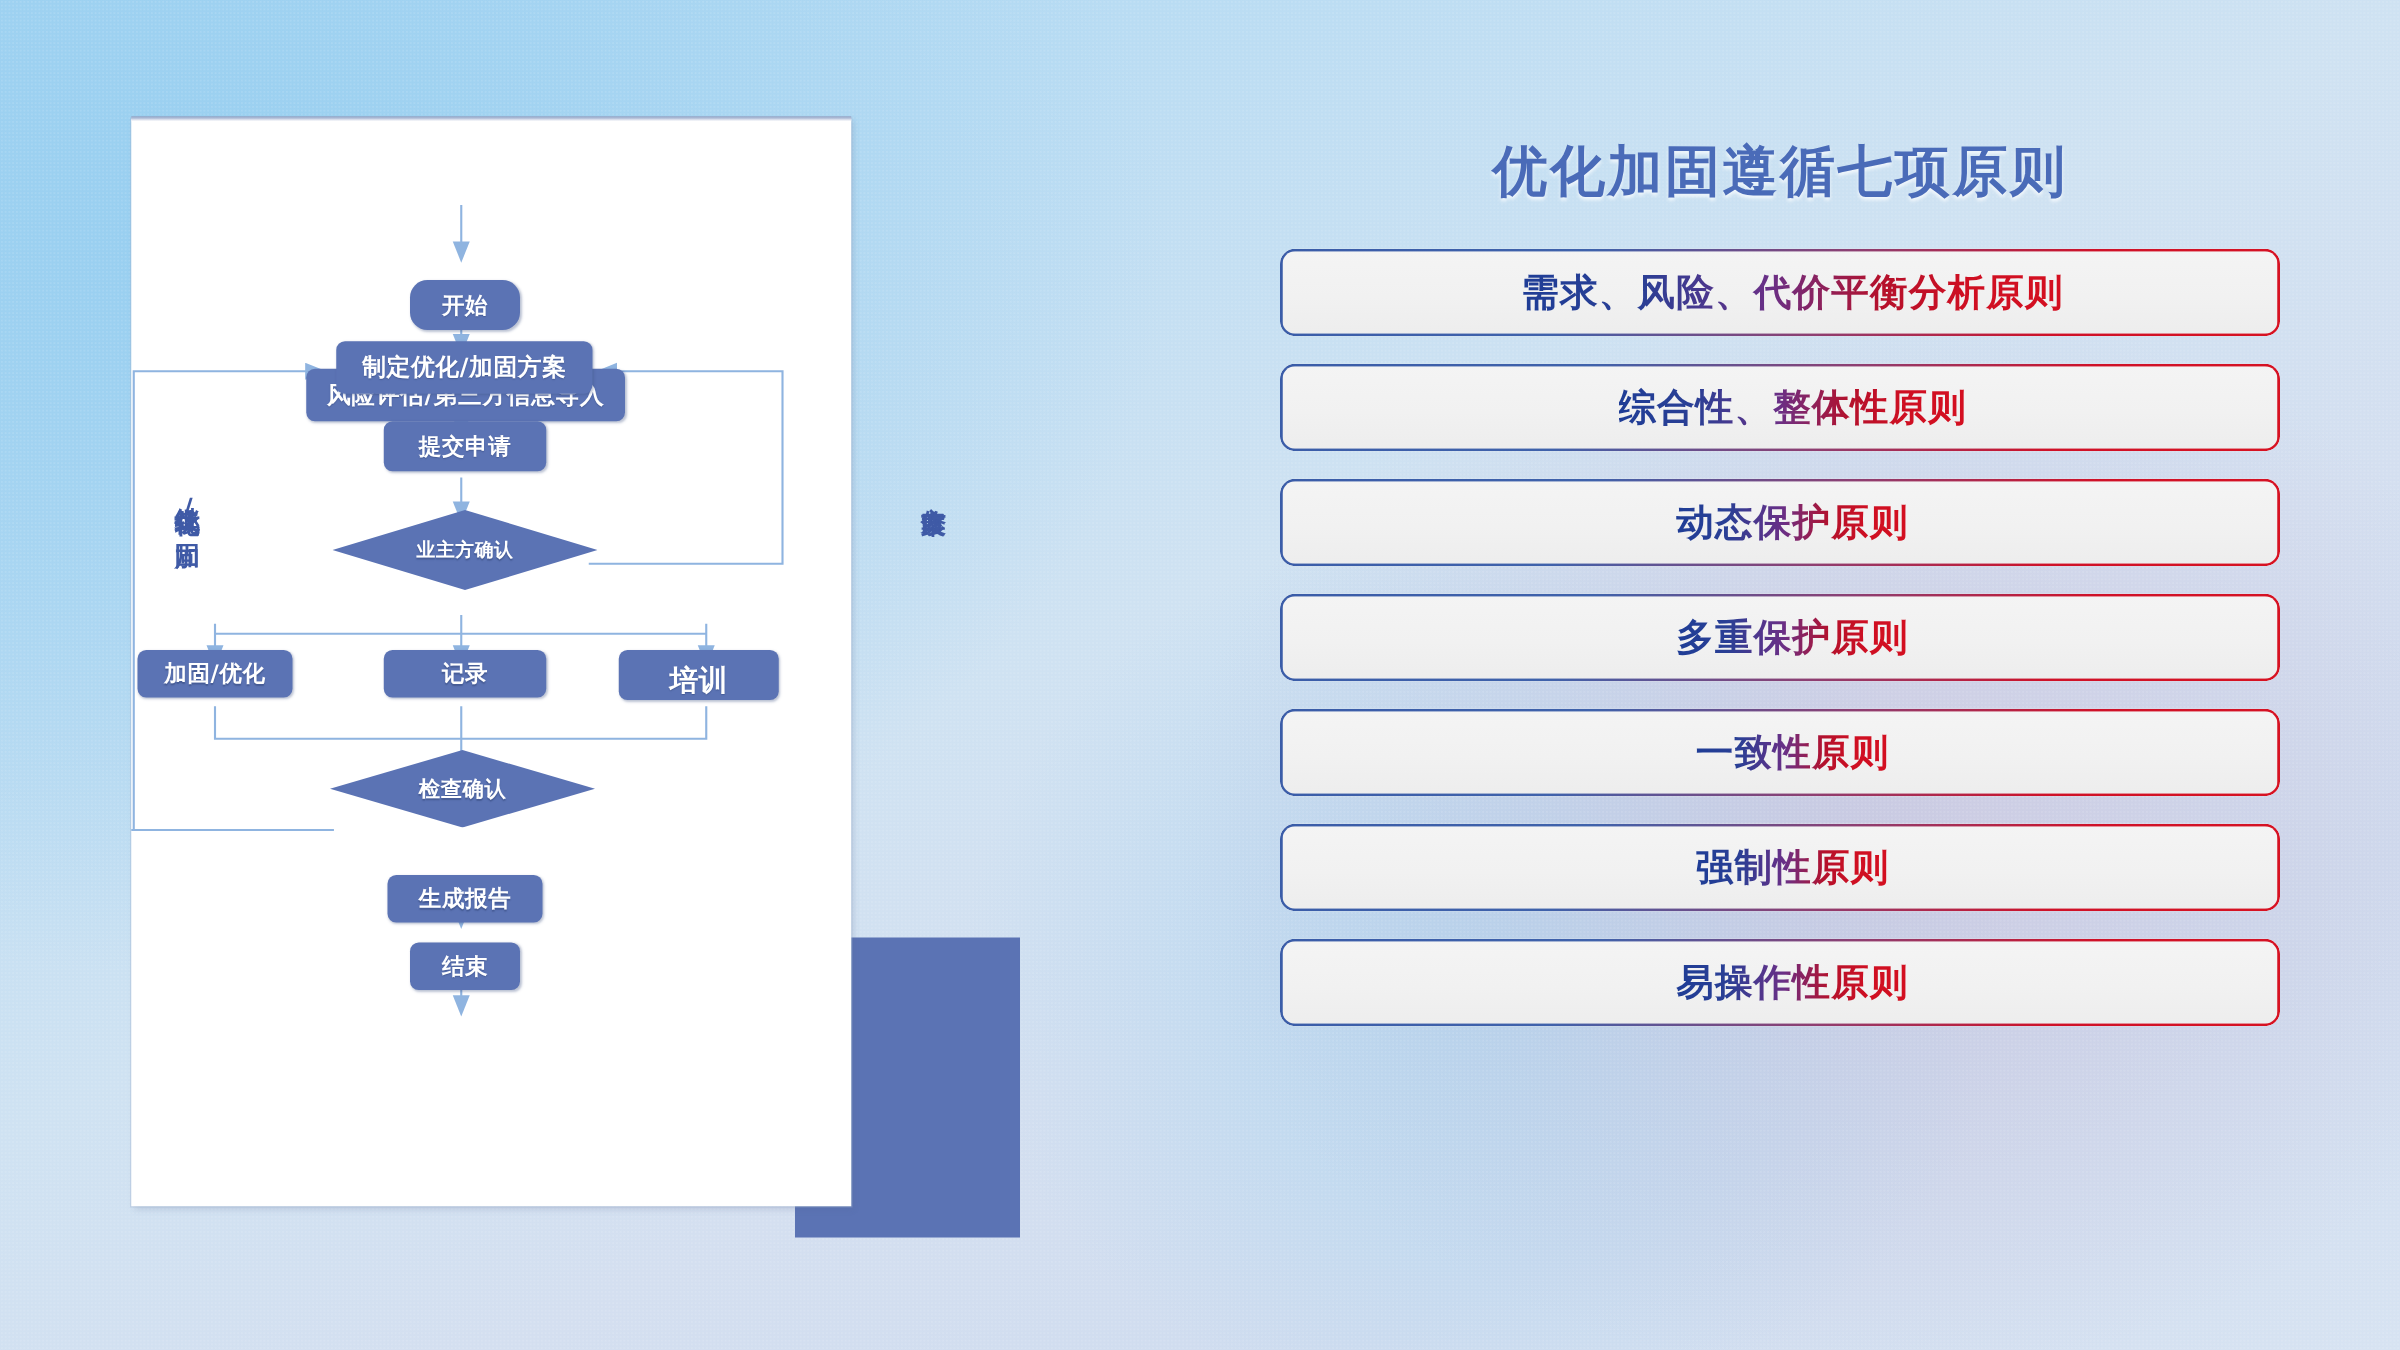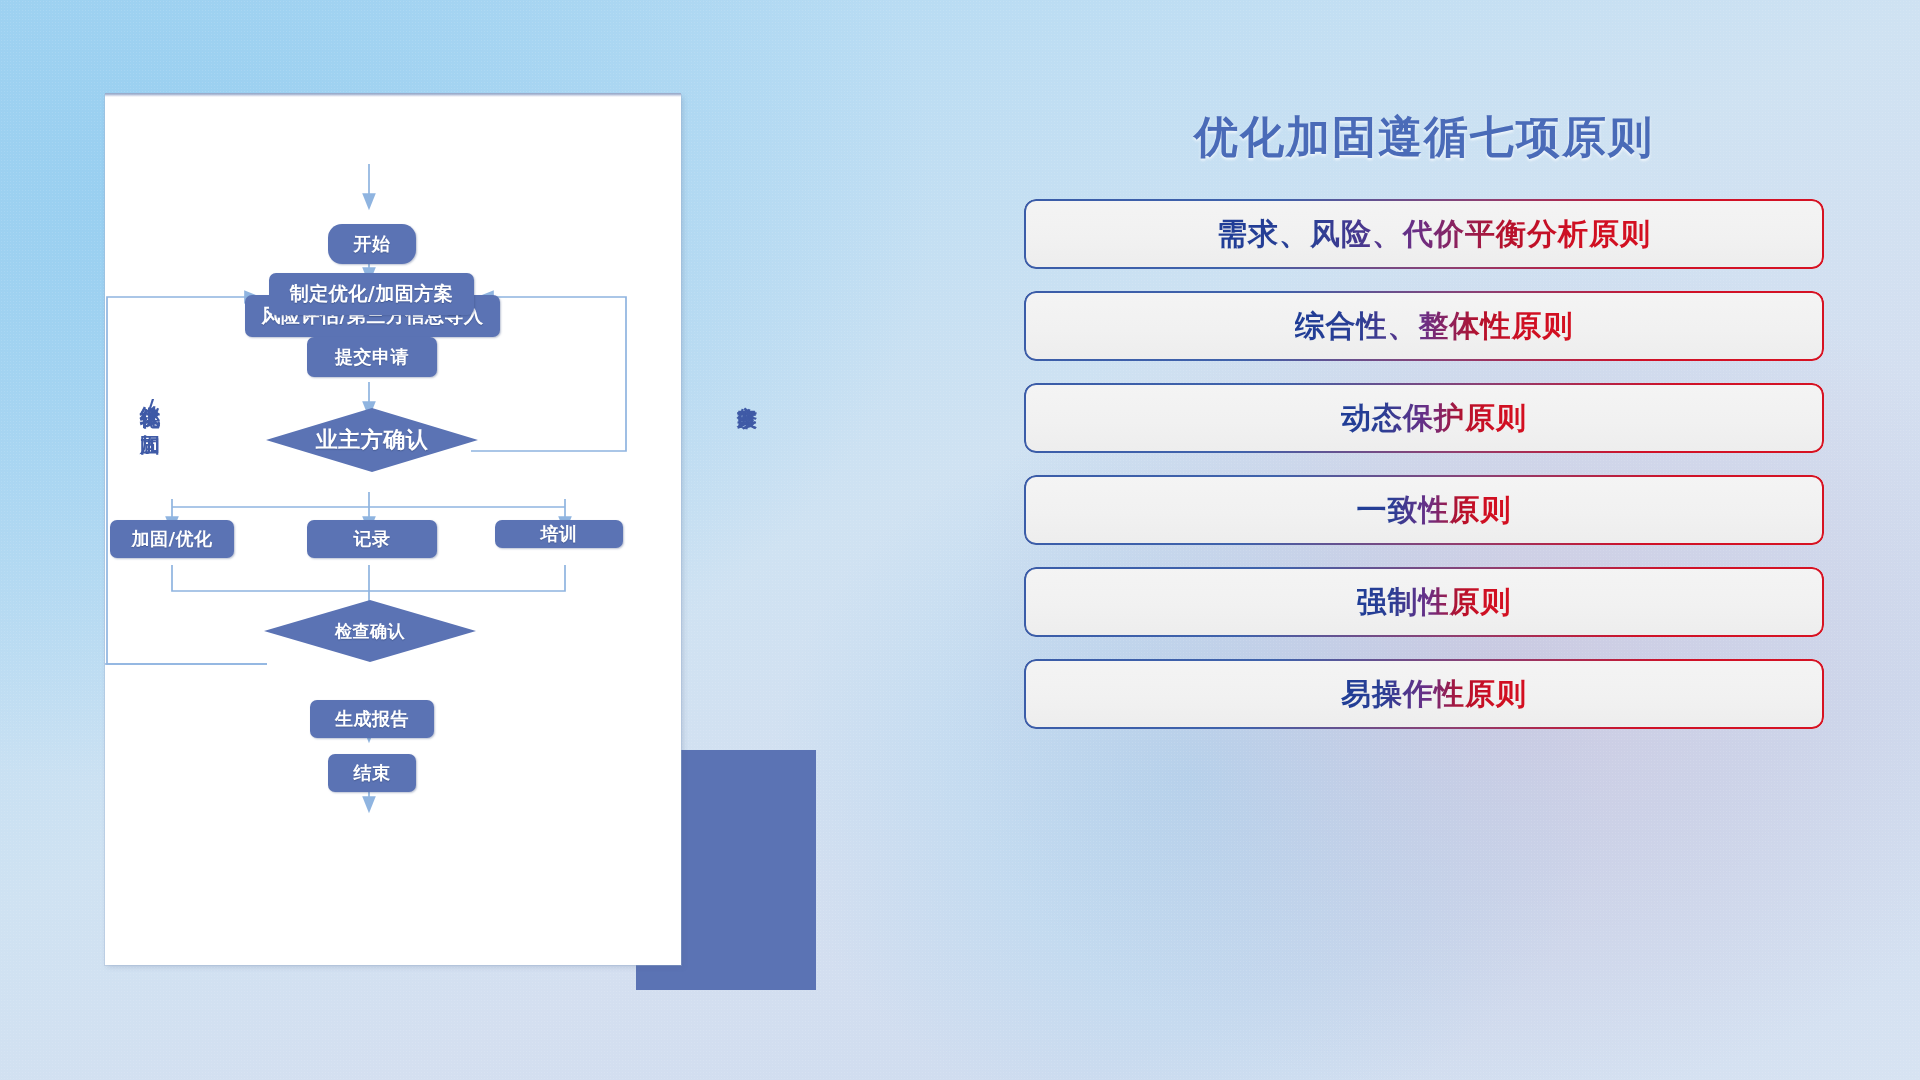--- a/index.html
+++ b/index.html
@@ -177,34 +177,34 @@
 </div>
 
 <div class="nodebox" style="left:307px;top:337px;width:130px;height:40px;font-size:18px;">
   <span>提交申请</span>
 </div>
 
 <div class="diamond-wrap" style="left:266px;top:408px;width:212px;height:64px;">
   <svg width="212" height="64" viewBox="0 0 212 64">
     <polygon points="106,0 212,32 106,64 0,32" fill="#5b73b4"></polygon>
   </svg>
-  <div class="dlabel" style="font-size:22px;align-items:center;">
+  <div class="dlabel" style="font-size:15px;align-items:center;">
     <span>业主方确认</span>
   </div>
 </div>
 
 <div class="nodebox" style="left:110px;top:520px;width:124px;height:38px;font-size:18px;">
   <span>加固/优化</span>
 </div>
 
 <div class="nodebox" style="left:307px;top:520px;width:130px;height:38px;font-size:18px;">
   <span>记录</span>
 </div>
 
-<div class="nodebox" style="left:495px;top:520px;width:128px;height:28px;font-size:18px;">
+<div class="nodebox" style="left:495px;top:520px;width:128px;height:40px;font-size:23px;align-items:flex-end;">
   <span>培训</span>
 </div>
 
 <div class="diamond-wrap" style="left:264px;top:600px;width:212px;height:62px;">
   <svg width="212" height="62" viewBox="0 0 212 62">
     <polygon points="106,0 212,31 106,62 0,31" fill="#5b73b4"></polygon>
   </svg>
   <div class="dlabel" style="font-size:17px;">
     <span>检查确认</span>
   </div>
@@ -233,20 +233,23 @@
     </div>
 
     <div class="pcard">
       <span class="pcard-label">综合性、整体性原则</span>
     </div>
 
     <div class="pcard">
       <span class="pcard-label">动态保护原则</span>
     </div>
 
+    <div class="pcard">
+      <span class="pcard-label">多重保护原则</span>
+    </div>
 
     <div class="pcard">
       <span class="pcard-label">一致性原则</span>
     </div>
 
     <div class="pcard">
       <span class="pcard-label">强制性原则</span>
     </div>
 
     <div class="pcard">

